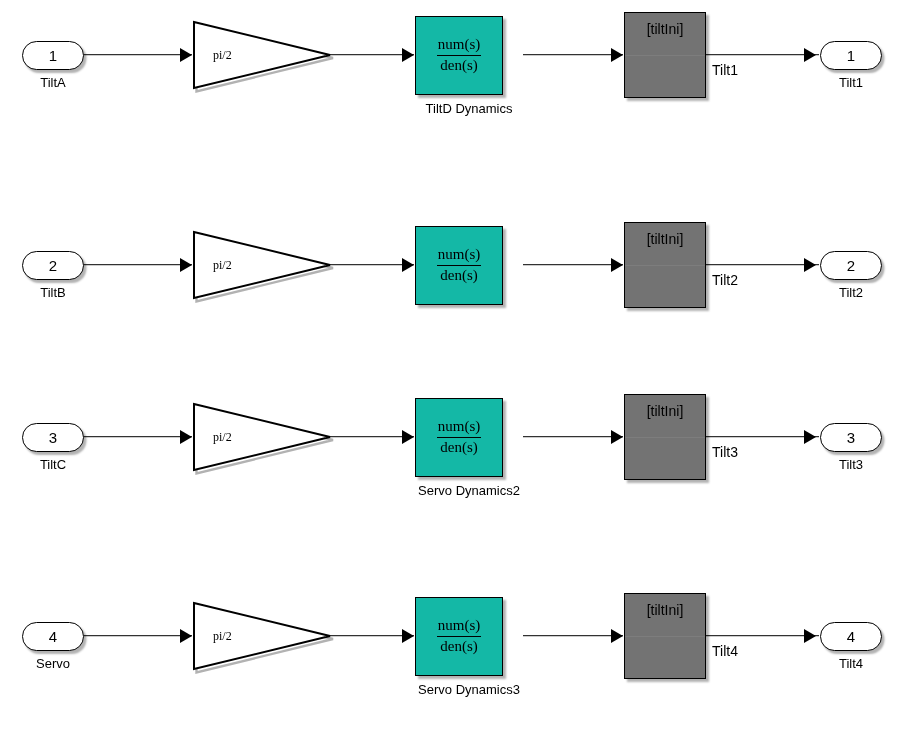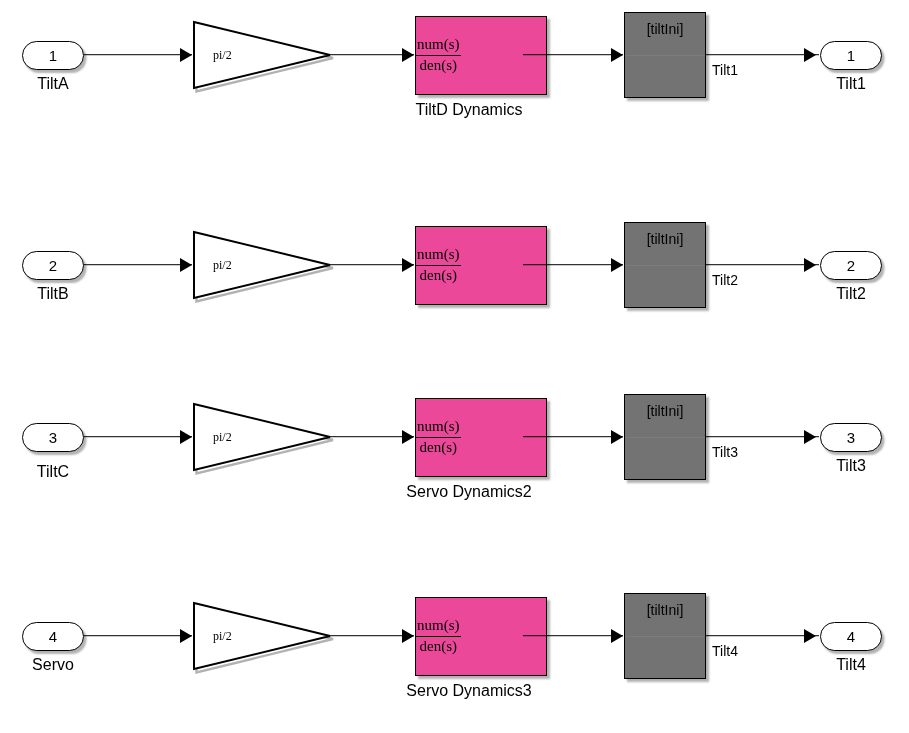--- a/index.html
+++ b/index.html
@@ -69,28 +69,29 @@
     transform: translateY(-50%);
     font-size: 12px;
     line-height: 1;
     white-space: nowrap;
     font-family: Liberation Serif, serif;
   }
 
   
   .tf {
     position: absolute;
-    width: 132px;
+    width: 88px;
     height: 79px;
     border: 1.9px solid #000;
-    background: #ec4899;
+    background: #14b8a6;
     box-sizing: border-box;
     box-shadow: 2.5px 3px 2px rgba(0,0,0,0.30);
     display: flex;
     align-items: center;
+    justify-content: center;
   }
   .frac {
     font-family: "Liberation Serif", serif;
     font-size: 15px;
     line-height: 1.18;
     text-align: center;
   }
   .frac .numer { display: block; padding: 0 1px 1px 1px; border-bottom: 1.4px solid #000; }
   .frac .denom { display: block; padding: 1px 1px 0 1px; }
 
@@ -118,21 +119,21 @@
     position: absolute;
     left: 0;
     right: 0;
     top: 42px;
     border-top: 1.7px solid #7d7d7d;
   }
 
   
   .blk-label {
     position: absolute;
-    font-size: 16px;
+    font-size: 13px;
     line-height: 1;
     white-space: nowrap;
     text-align: center;
   }
   .sig-label {
     position: absolute;
     font-size: 14px;
     line-height: 1;
     white-space: nowrap;
   }
@@ -206,21 +207,21 @@
     <div class="wire" style="left: 706px; top: 265px; width: 113px;"></div>
     <div class="arrow" style="left: 804px; top: 265px;"></div>
     <div class="sig-label" style="left: 712px; top: 273px;">Tilt2</div>
     <div class="port" style="left: 820px; top: 250.5px;">
       <span class="port-num">2</span>
     </div>
     <div class="blk-label" style="left: 820px; top: 286px; width: 62px;">Tilt2</div>
     <div class="port" style="left: 22px; top: 422.5px;">
       <span class="port-num">3</span>
     </div>
-    <div class="blk-label" style="left: 22px; top: 458px; width: 62px; margin-top: 6px;">TiltC</div>
+    <div class="blk-label" style="left: 22px; top: 458px; width: 62px;">TiltC</div>
     <div class="wire" style="left: 84px; top: 437px; width: 108px;"></div>
     <div class="arrow" style="left: 180px; top: 437px;"></div>
     <div class="gain" style="left: 193px; top: 403px;">
       <svg width="138" height="68" viewBox="0 0 138 68">
         <polygon points="3.5,3.5 140,37 3.5,70.5" fill="none" stroke="rgba(0,0,0,0.30)" stroke-width="2.4"></polygon>
         <polygon points="1,1 137,34 1,67" fill="#ffffff" stroke="#000000" stroke-width="2" stroke-linejoin="miter"></polygon>
       </svg>
       <div class="gain-label">pi/2</div>
     </div>
     <div class="wire" style="left: 329px; top: 437px; width: 85px;"></div>

